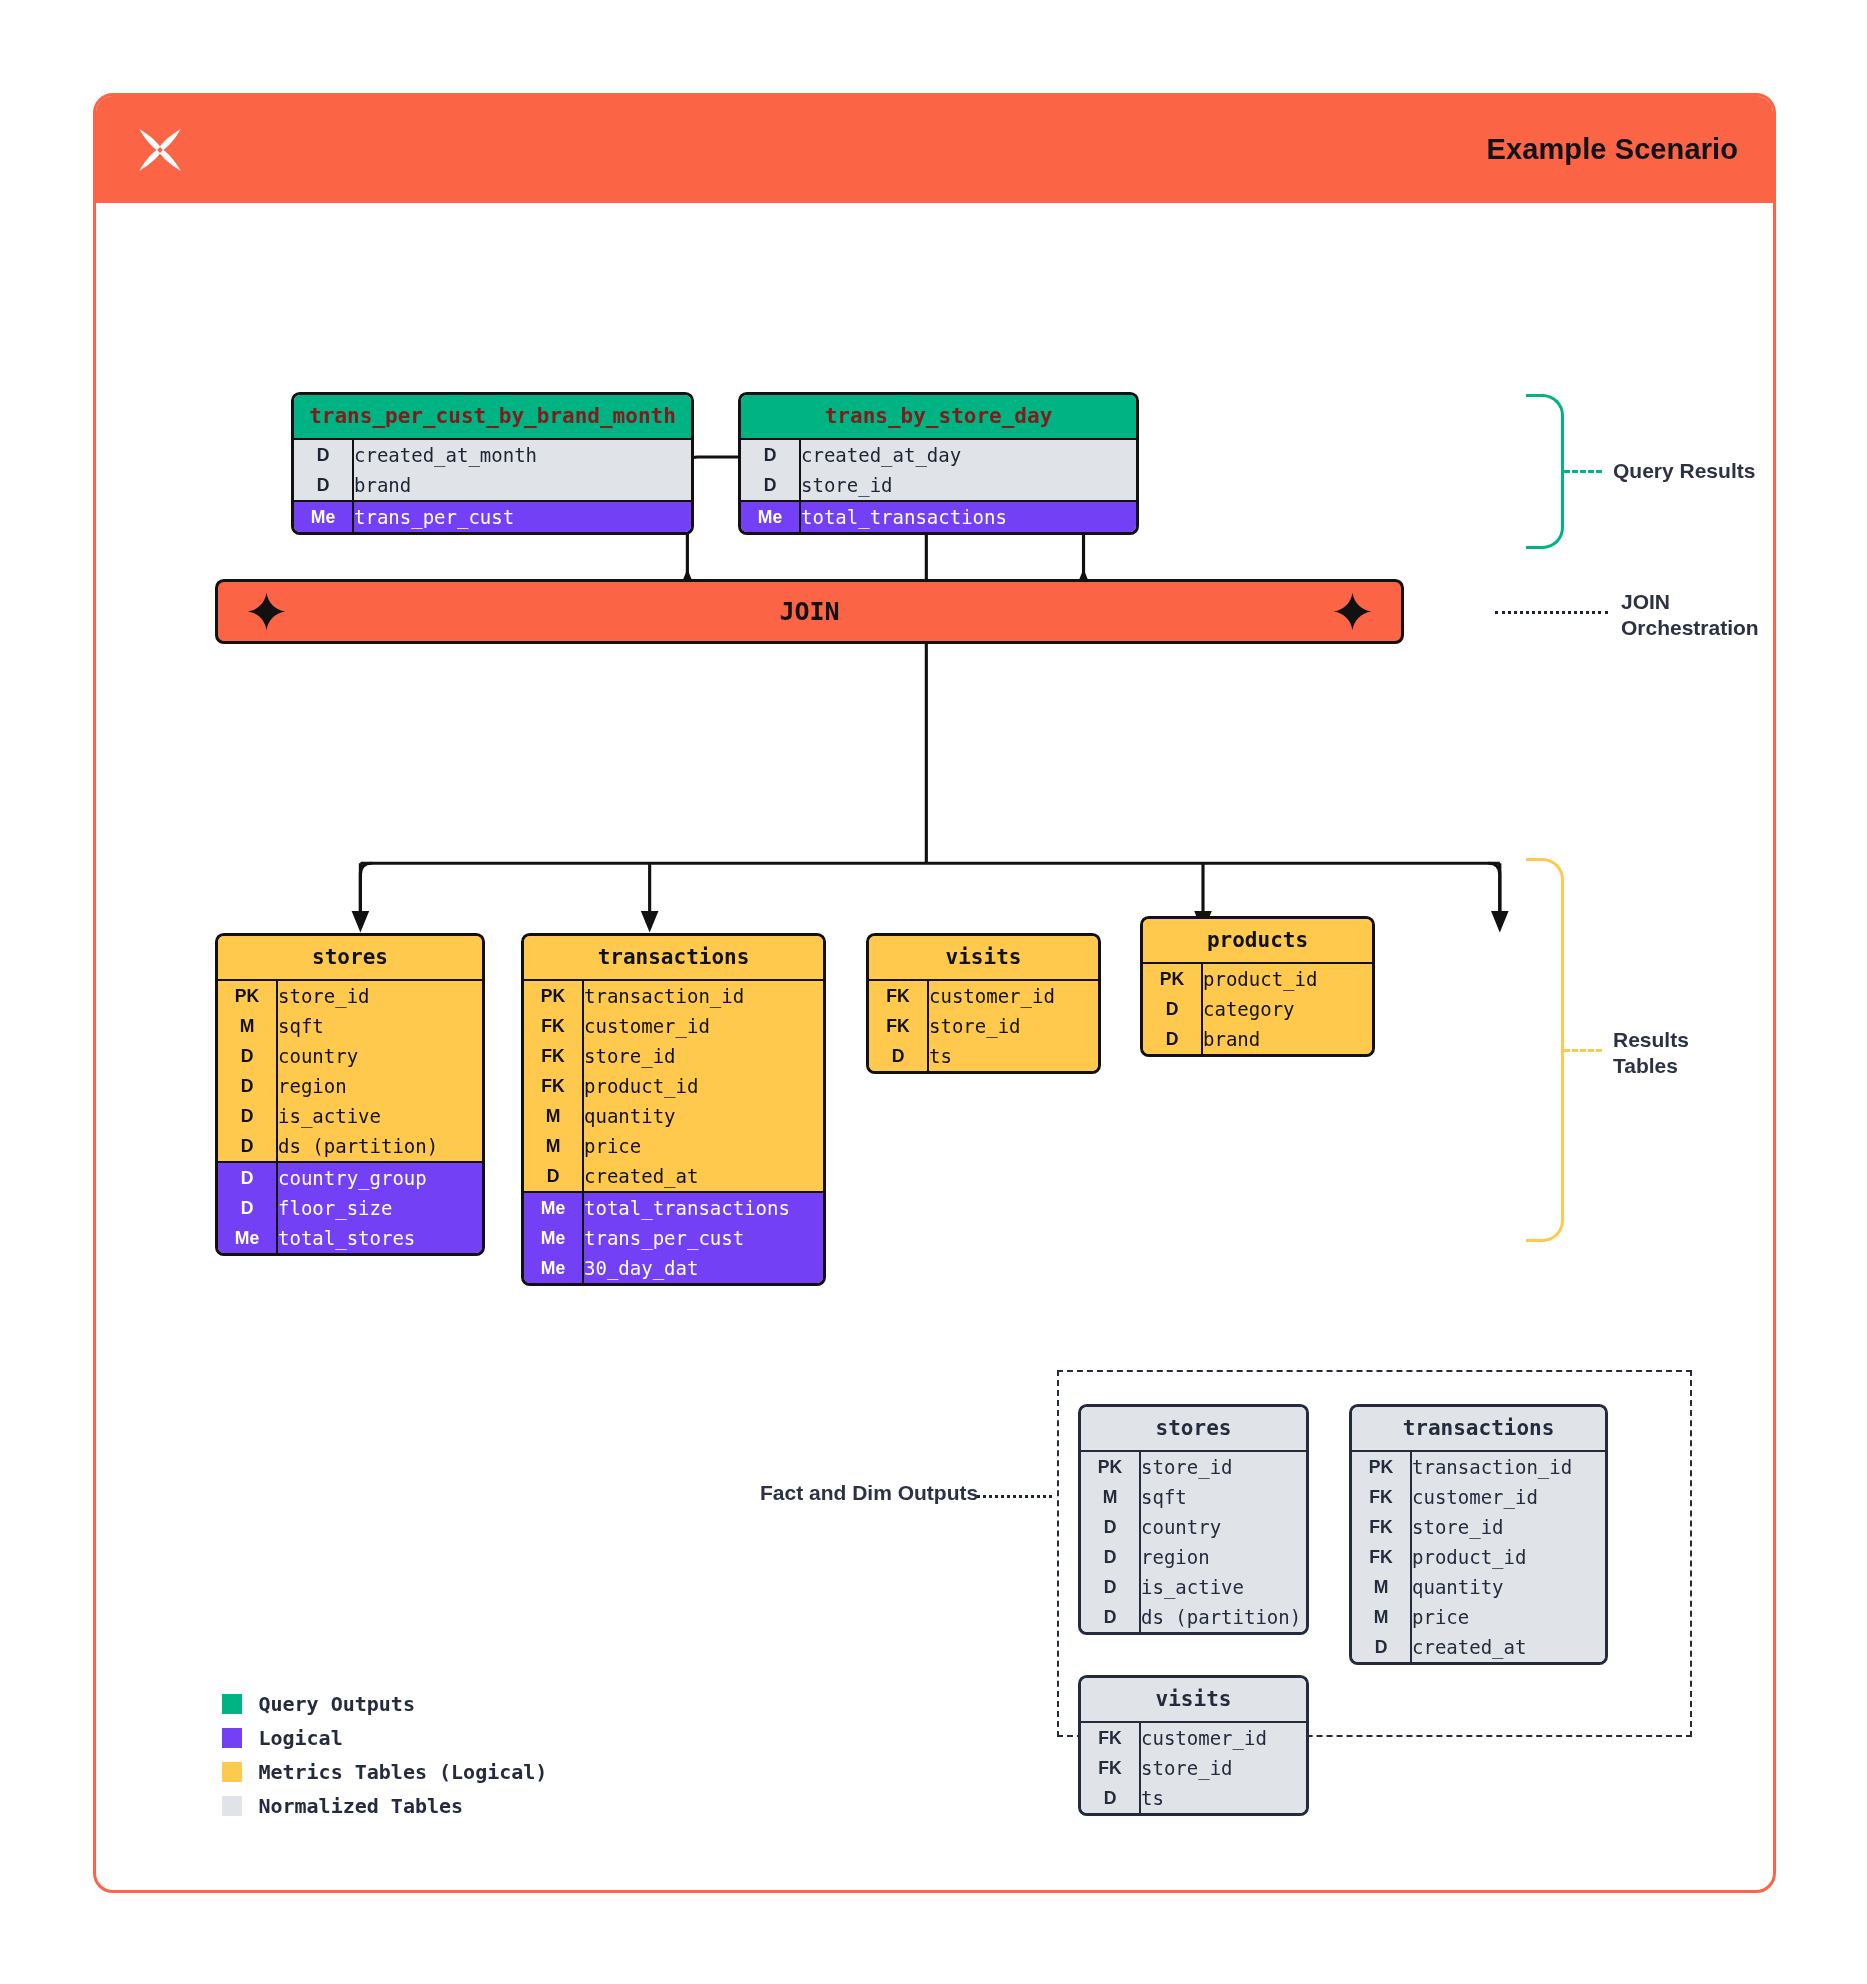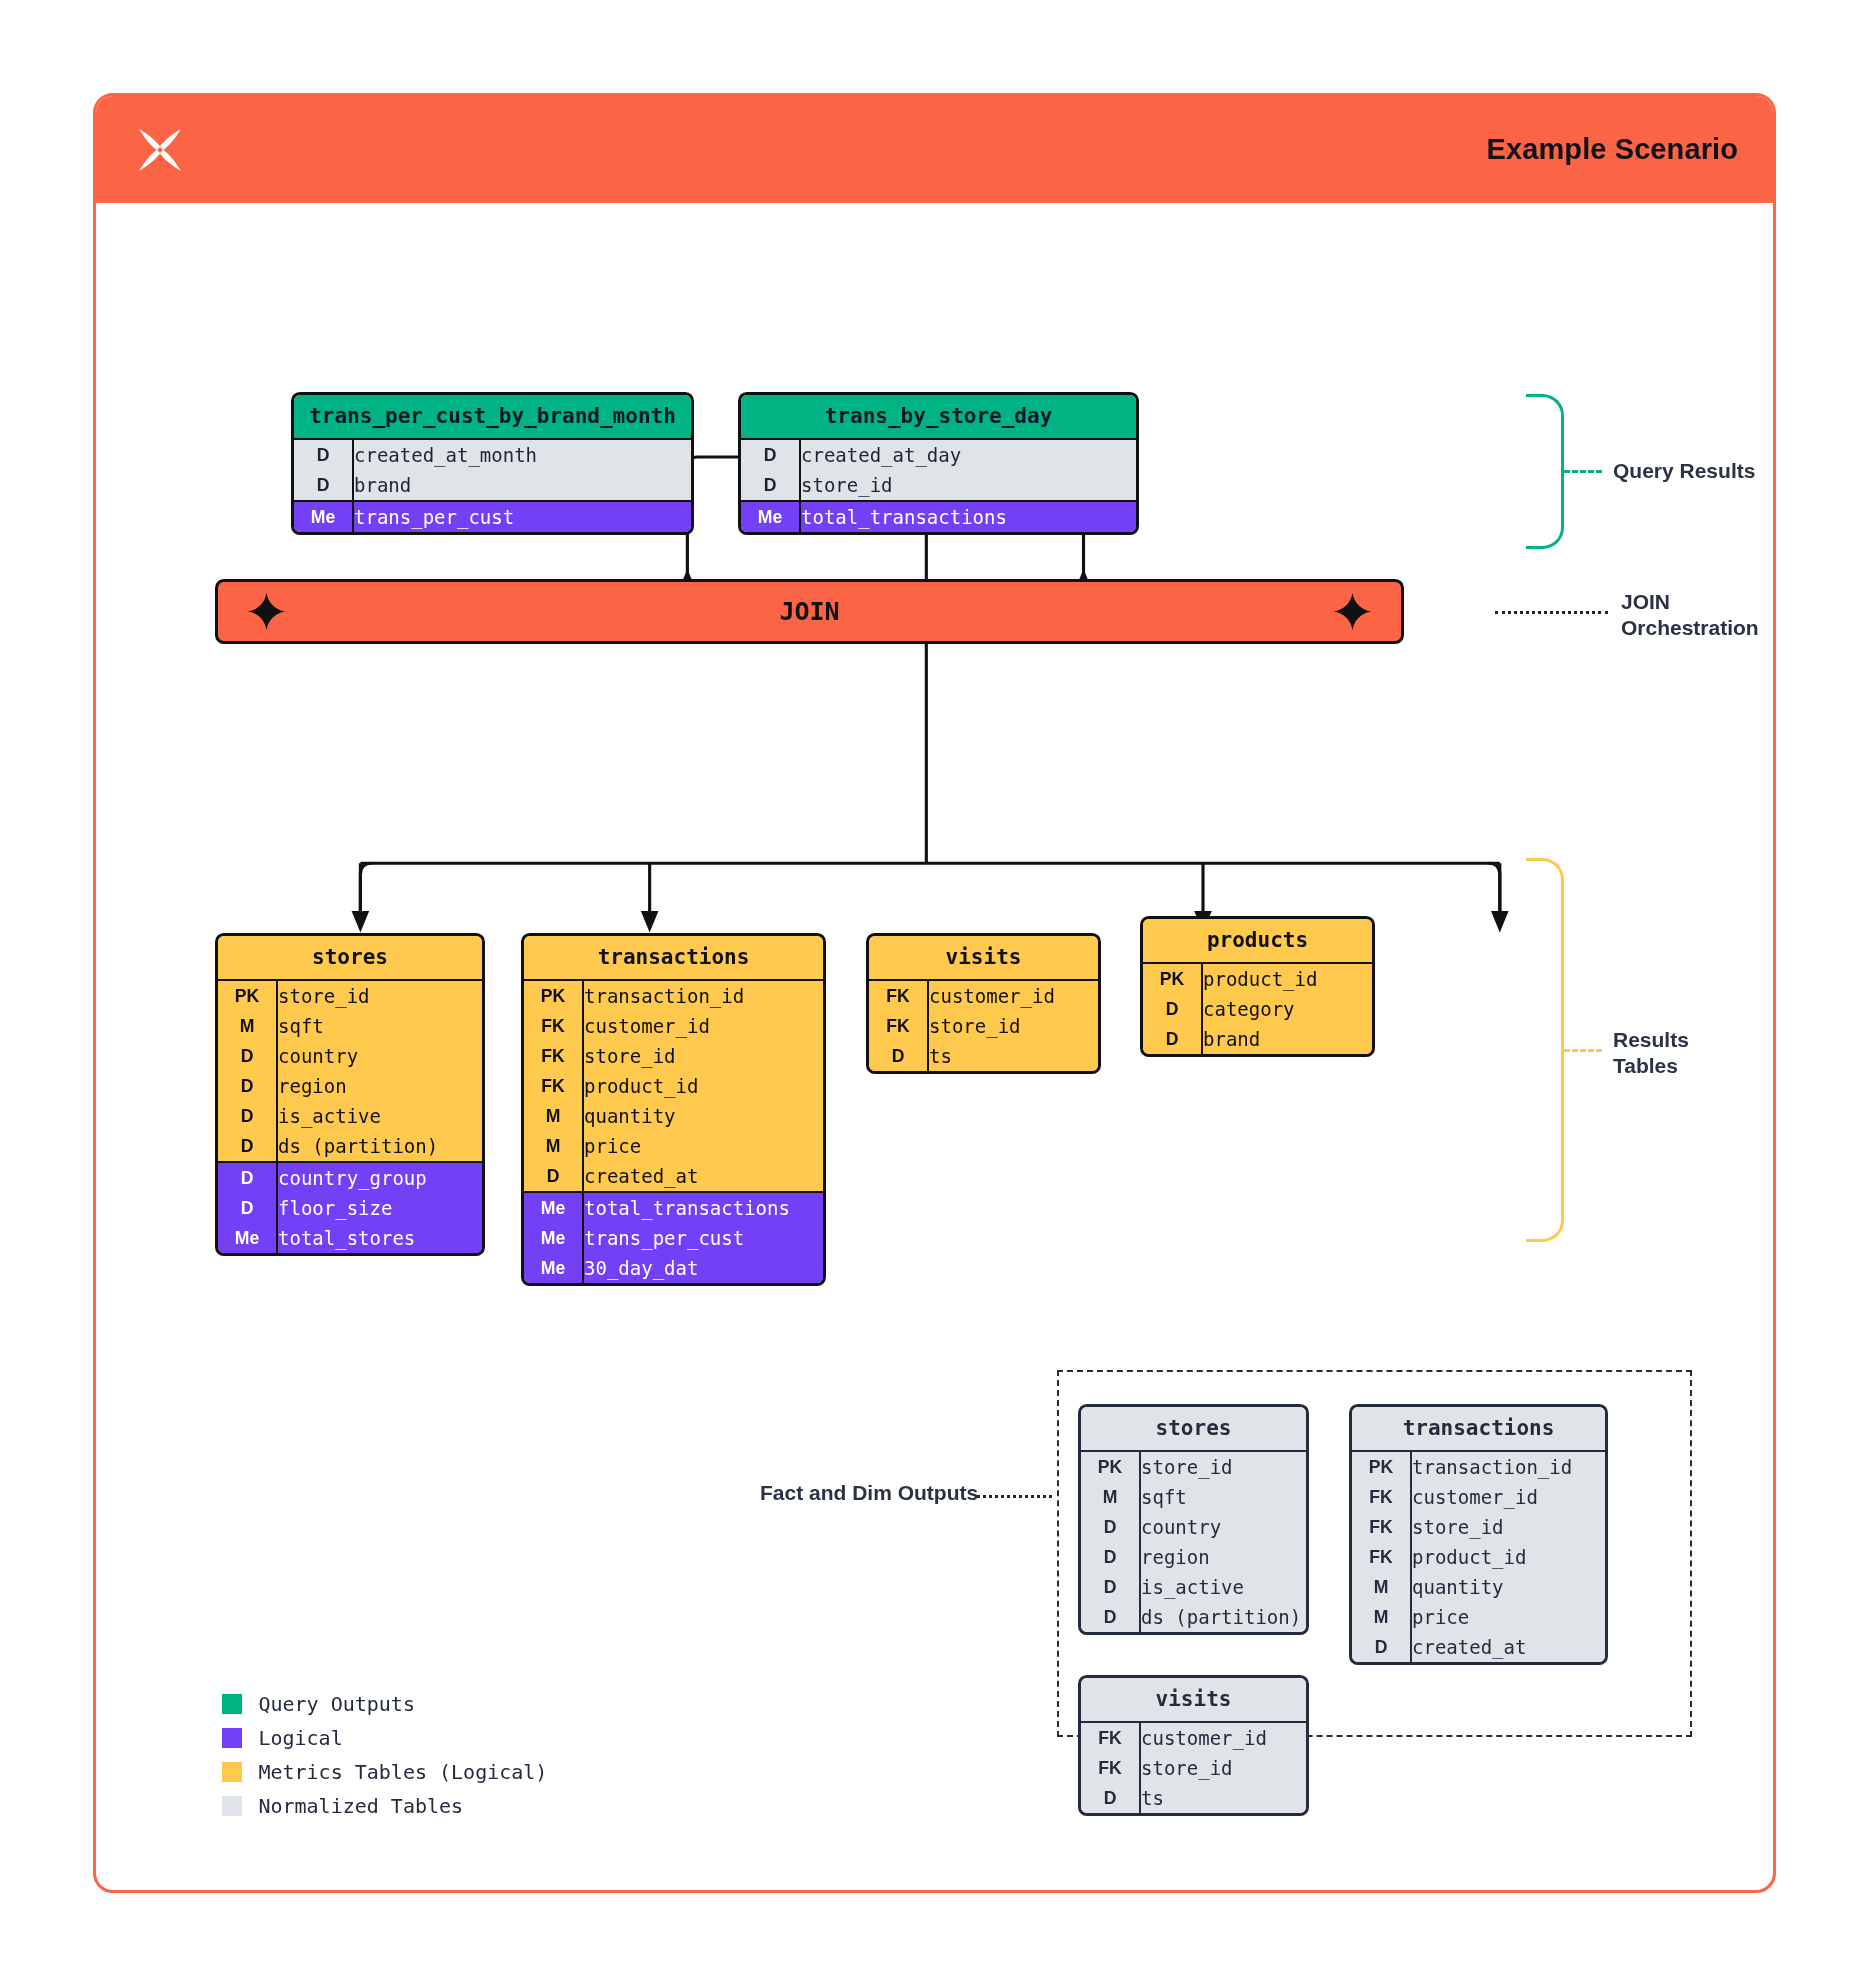--- a/index.html
+++ b/index.html
@@ -23,21 +23,21 @@
   .tbl .rows{border-top:2.5px solid #111;}
   .tbl .grp{display:block;}
   .tbl .row{display:flex;align-items:center;height:30px;}
   .tbl .k{width:58px;min-width:58px;text-align:center;font-size:17.6px;font-weight:700;
           font-family:"Liberation Sans",sans-serif;}
   .tbl .v{font-size:19px;font-weight:400;padding-left:0;white-space:pre;}
   .sep-v{border-left:2.5px solid #111;align-self:stretch;}
   .grp+.grp{border-top:2.5px solid #111;}
 
   .tbl.q{background:#e0e4e8;}
-  .tbl.q .ttl{background:#00b383;color:#0f172a;}
+  .tbl.q .ttl{background:#00b383;color:#7f1d1d;}
   .tbl.q .g-dim{background:#e0e4e8;color:#1d2433;}
   .tbl.q .g-met{background:#7340f5;color:#fff;}
 
   .tbl.sem{background:#ffc94d;}
   .tbl.sem .ttl{background:#ffc94d;color:#111;}
   .tbl.sem .g-dim{background:#ffc94d;color:#111;}
   .tbl.sem .g-met{background:#7340f5;color:#fff;}
 
   .tbl.norm{background:#e0e4e8;border-color:#242b3d;}
   .tbl.norm .ttl{background:#e0e4e8;color:#242b3d;}
@@ -62,21 +62,21 @@
   .dash.y{border-top-color:#ffc94d;}
   .dash.k{border-top:3.1px dotted #1d2433;}
 
   
   .factbox{position:absolute;border:2.5px dashed #242b3d;box-sizing:border-box;}
 
   
   .legend{position:absolute;font-family:"DejaVu Sans Mono",monospace;}
   .lg{display:flex;align-items:center;height:34px;}
   .sw{width:20px;height:20px;margin-right:16.4px;flex:0 0 auto;}
-  .lgt{font-size:20px;font-weight:400;color:#242b3d;white-space:pre;}
+  .lgt{font-size:20px;font-weight:700;color:#242b3d;white-space:pre;}
 
   svg.wires{position:absolute;left:0;top:0;pointer-events:none;}
 </style>
 </head>
 <body>
 
 <div class="page">
   <div class="card">
 
     <div class="hdr">

